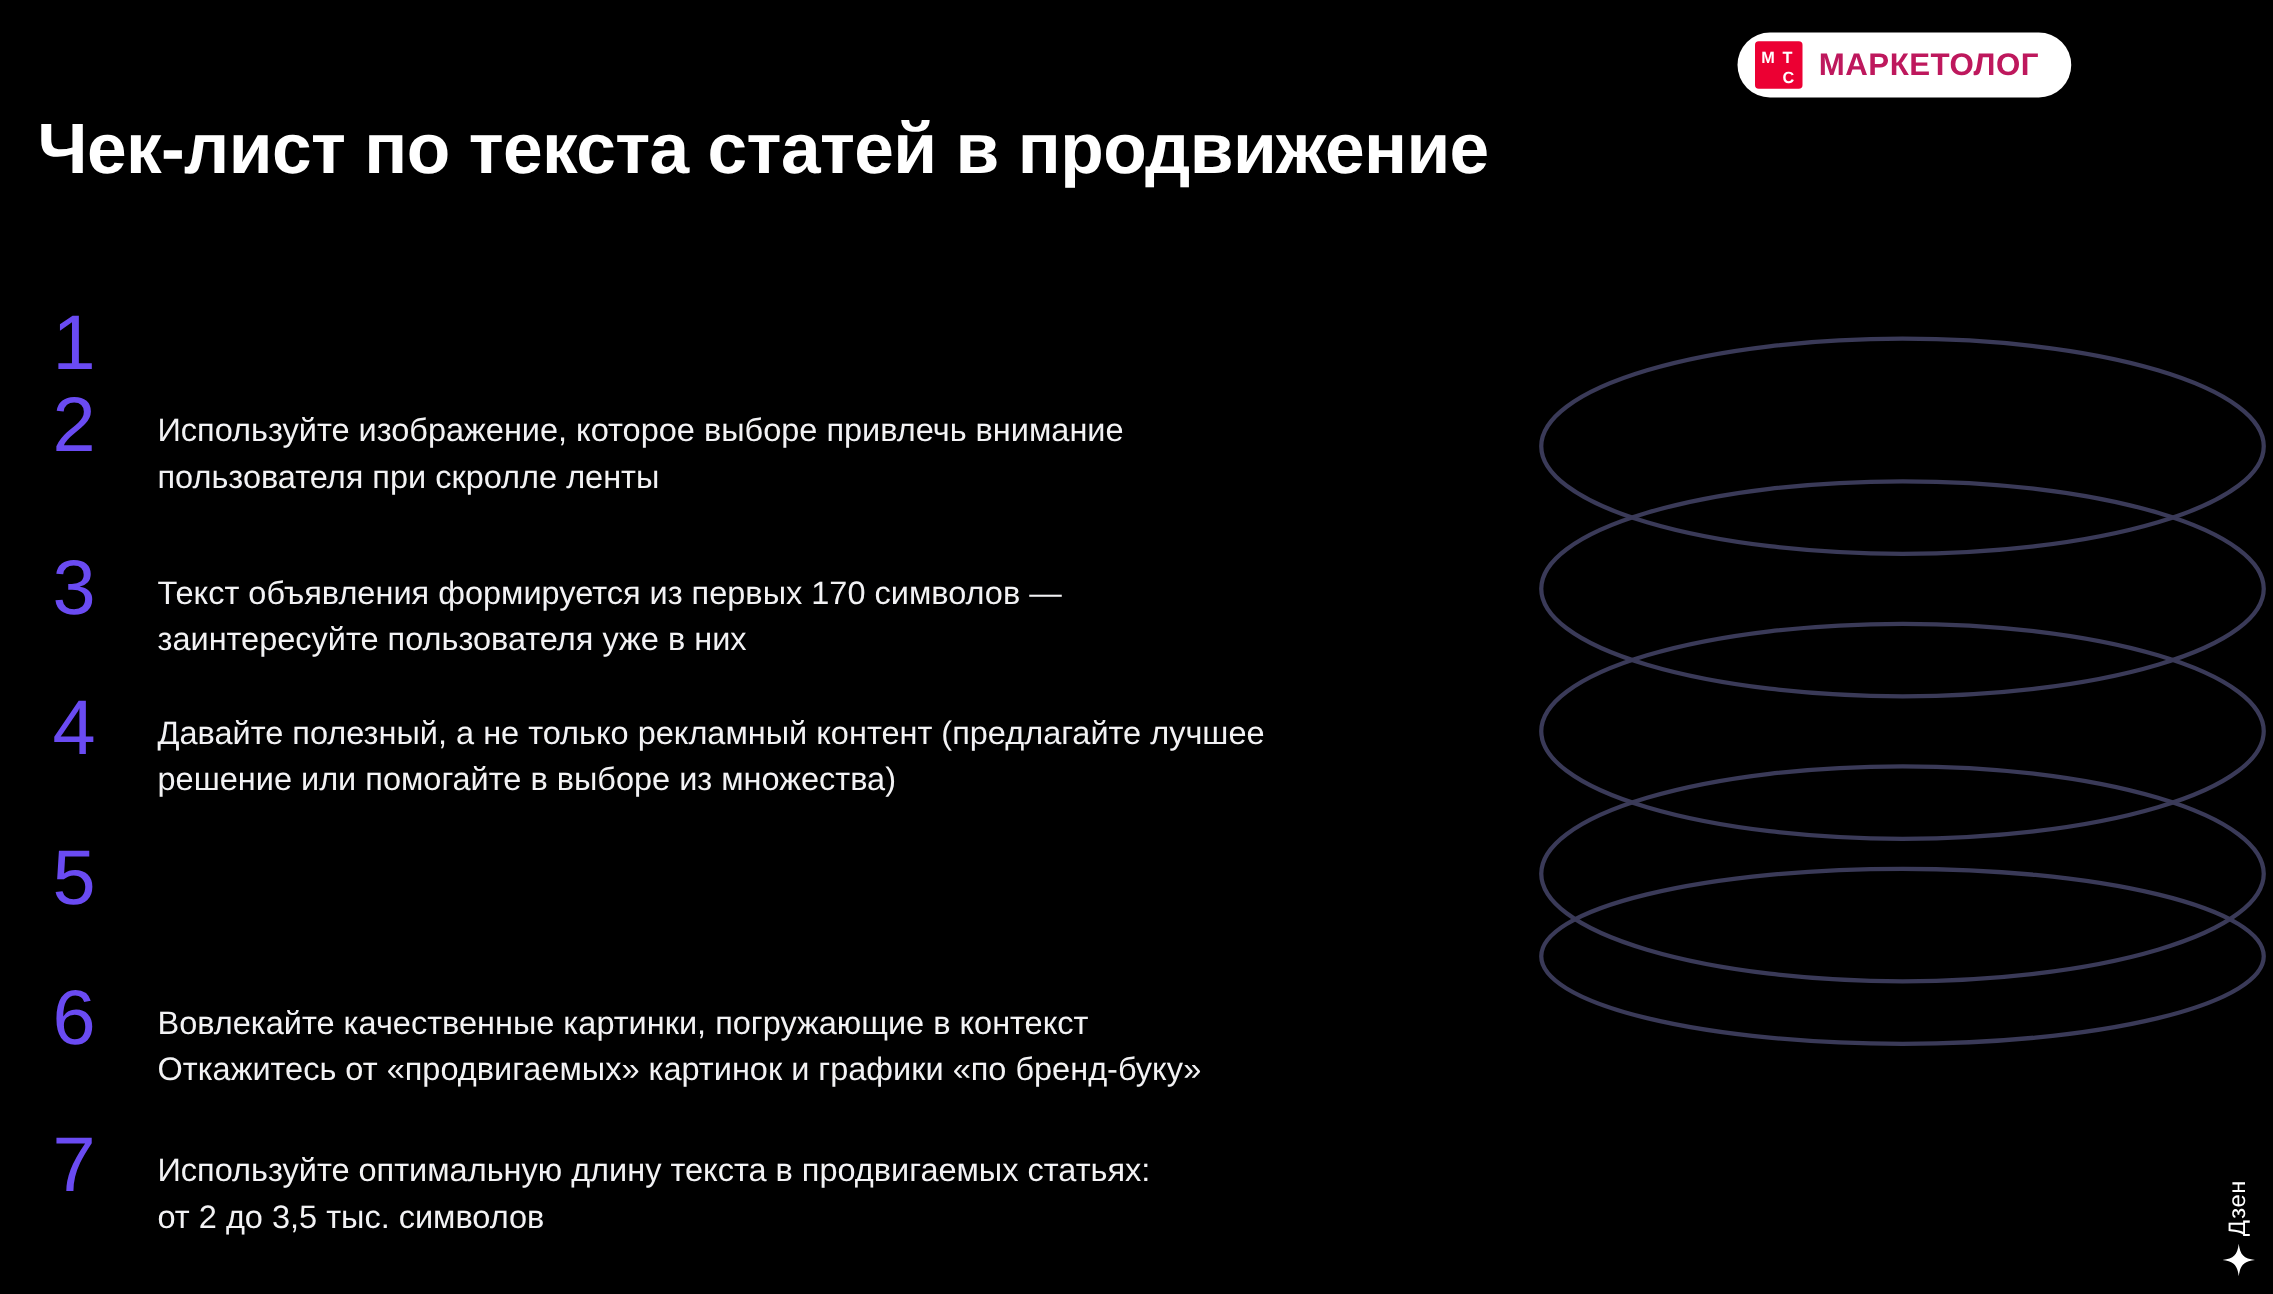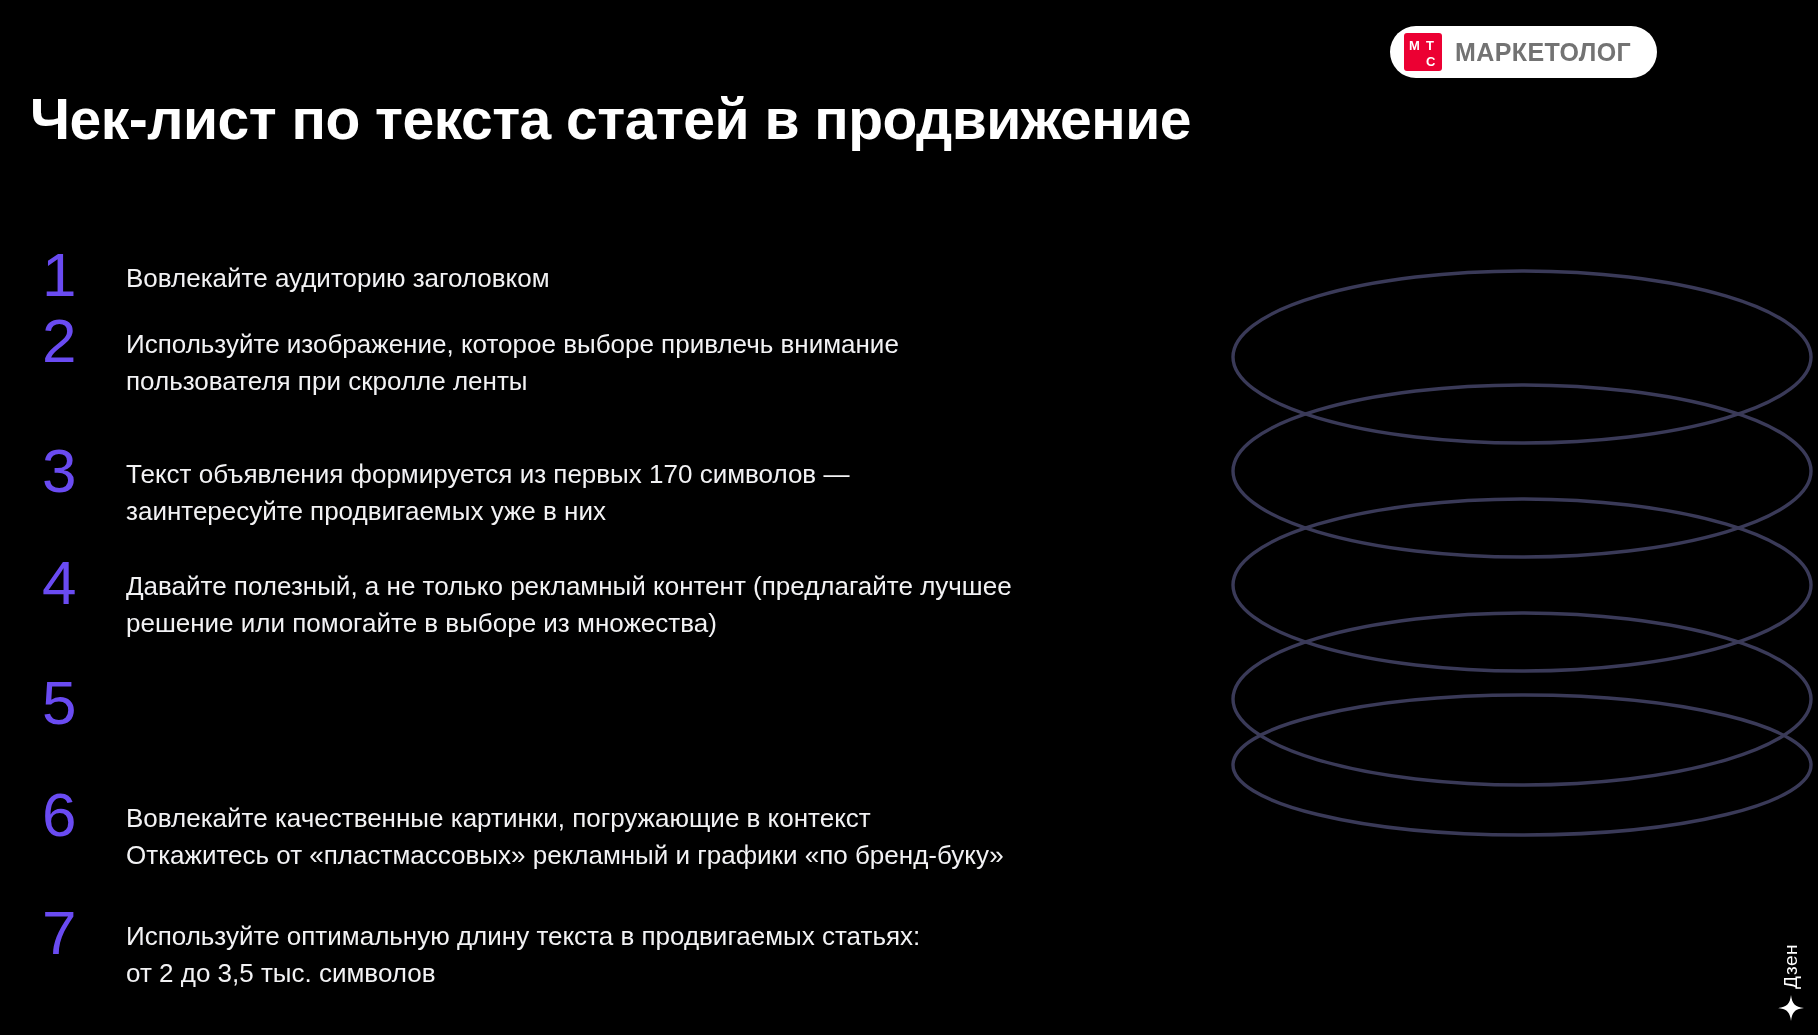--- a/index.html
+++ b/index.html
@@ -49,21 +49,21 @@
     color:#ffffff;
     font-family:"Liberation Sans", sans-serif;
     font-weight:bold;
     font-size:13px;
     line-height:1;
   }
   #mts-mark .l-m { left:5px;  top:6px; }
   #mts-mark .l-t { left:22px; top:6px; }
   #mts-mark .l-s { left:22px; top:22px; }
   #brand-name {
-    color:#737373;
+    color:#be185d;
     font-size:25px;
     font-weight:bold;
     letter-spacing:0.4px;
     white-space:nowrap;
   }
 
   
   #page-title {
     position:absolute;
     left:30px; top:86px;
@@ -158,58 +158,55 @@
     </div>
     <div id="brand-name">МАРКЕТОЛОГ</div>
   </div>
 
   <h1 id="page-title">Чек-лист по текста статей в продвижение</h1>
 
   <div id="checklist">
 
     <div class="check-item" data-row="0">
       <div class="item-number">1</div>
-      <div class="item-lines">
-        <div class="item-line">Вовлекайте аудиторию заголовком</div>
-      </div>
     </div>
 
     <div class="check-item" data-row="1">
       <div class="item-number">2</div>
       <div class="item-lines">
         <div class="item-line">Используйте изображение, которое выборе привлечь внимание</div>
         <div class="item-line">пользователя при скролле ленты</div>
       </div>
     </div>
 
     <div class="check-item" data-row="2">
       <div class="item-number">3</div>
       <div class="item-lines">
         <div class="item-line">Текст объявления формируется из первых 170 символов —</div>
-        <div class="item-line">заинтересуйте продвигаемых уже в них</div>
+        <div class="item-line">заинтересуйте пользователя уже в них</div>
       </div>
     </div>
 
     <div class="check-item" data-row="3">
       <div class="item-number">4</div>
       <div class="item-lines">
         <div class="item-line">Давайте полезный, а не только рекламный контент (предлагайте лучшее</div>
         <div class="item-line">решение или помогайте в выборе из множества)</div>
       </div>
     </div>
 
     <div class="check-item" data-row="4">
       <div class="item-number">5</div>
     </div>
 
     <div class="check-item" data-row="5">
       <div class="item-number">6</div>
       <div class="item-lines">
         <div class="item-line">Вовлекайте качественные картинки, погружающие в контекст</div>
-        <div class="item-line">Откажитесь от «пластмассовых» рекламный и графики «по бренд-буку»</div>
+        <div class="item-line">Откажитесь от «продвигаемых» картинок и графики «по бренд-буку»</div>
       </div>
     </div>
 
     <div class="check-item" data-row="6">
       <div class="item-number">7</div>
       <div class="item-lines">
         <div class="item-line">Используйте оптимальную длину текста в продвигаемых статьях:</div>
         <div class="item-line">от 2 до 3,5 тыс. символов</div>
       </div>
     </div>

